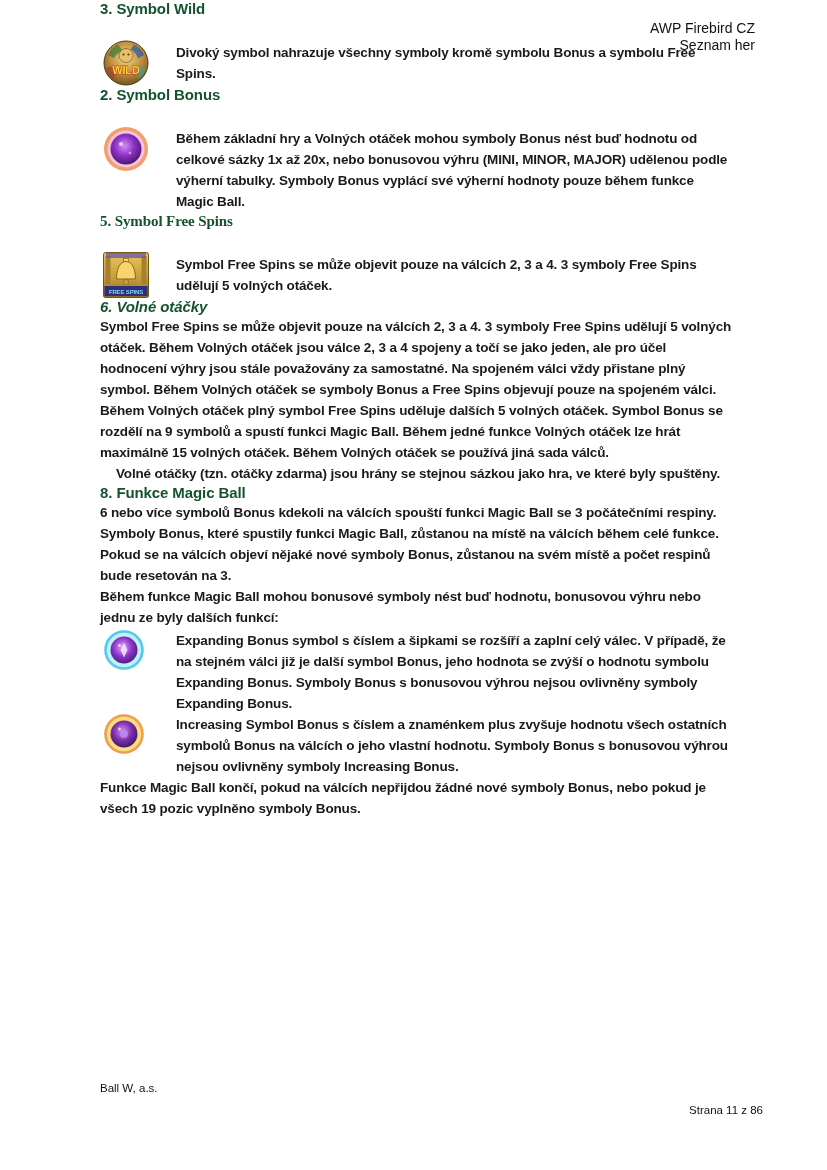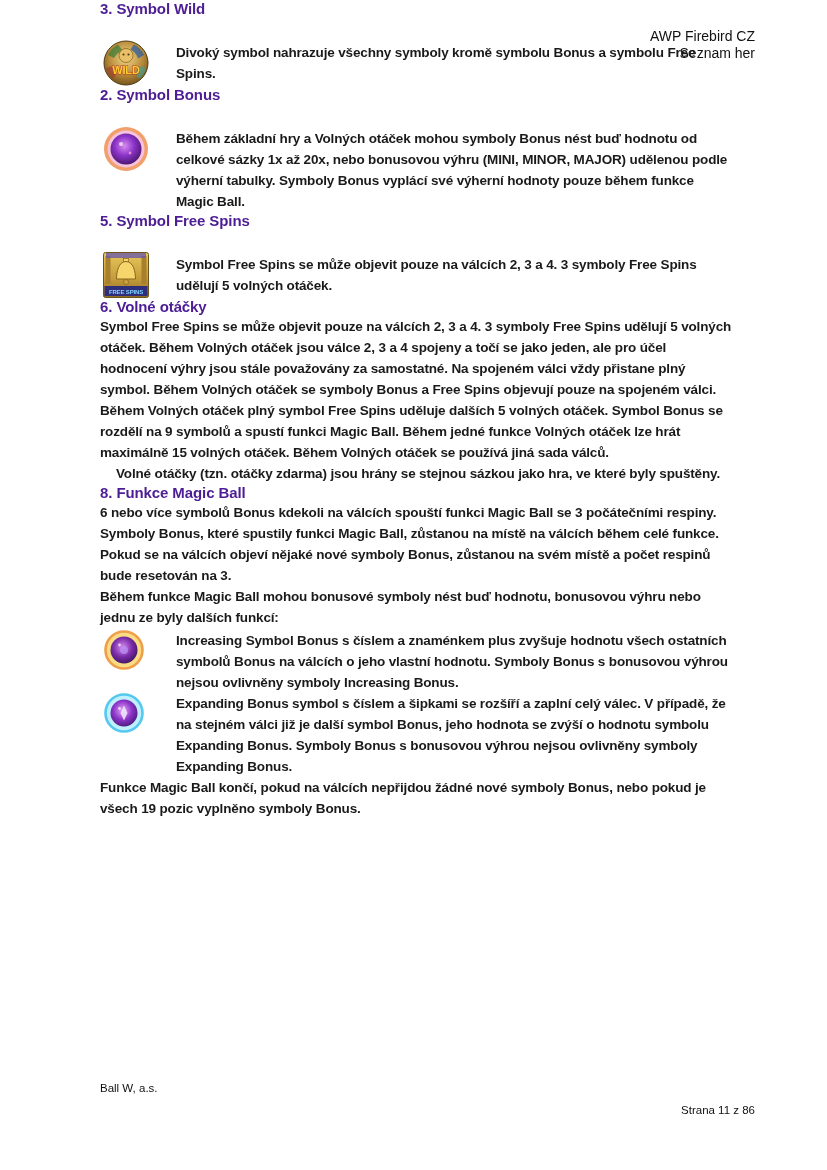--- a/index.html
+++ b/index.html
@@ -6,56 +6,56 @@
   .page {
     position:relative;
     width:827px; height:1170px;
     margin:0 auto;
     background:#ffffff;
     font-family:"Liberation Sans", sans-serif;
     color:#1a1a1a;
     overflow:hidden;
   }
   .header {
-    position:absolute; top:28px; right:72px;
+    position:absolute; top:20px; right:72px;
     text-align:right; font-size:14px; color:#111;
   }
   .header .h-line2 { margin-top:1px; }
   .content {
     position:absolute; left:100px; top:0;
     width:633px;
     font-size:13.5px; line-height:21px; letter-spacing:-0.15px;
   }
   h2.sec-h {
-    color:#4c1d95; font-size:15px; font-weight:bold;
+    color:#14532d; font-size:15px; font-weight:bold;
     margin:0; padding:0; line-height:18px; letter-spacing:-0.1px;
   }
   .mt-s3 { margin-top:142px; }
   .mt-s4 { margin-top:26px; }
-  .mt-s5 { margin-top:27px; }
-  .mt-s6 { margin-top:42px; }
+  .mt-s5 { margin-top:27px;font-family:Liberation Serif, serif; }
+  .mt-s6 { margin-top:42px;font-style:italic; }
   .mt-s7 { margin-top:6px; }
   .sym-row { display:flex; margin-top:22px; }
   .sym-row .icon-cell { width:76px; flex:0 0 76px; padding-left:3px; box-sizing:border-box;text-decoration:underline; }
   .sym-row .sym-text { flex:1; margin:0; padding-top:2px; }
   p.body-p { margin:0;font-weight:bold; }
   .p-first { margin-top:15px; }
   .p-indent { padding-left:3px;text-align:center; }
   .s7-p1 { margin-top:13px; }
   .bullets { margin-top:2px; }
   .bullet-row { display:flex; }
   .bullet-row .icon-cell { width:76px; flex:0 0 76px; padding-left:4px; box-sizing:border-box; }
   .bullet-row .bullet-text { flex:1; margin:0; }
   .closing { margin-top:32px; }
   .footer-left {
     position:absolute; left:100px; top:1082px;
     font-size:11.5px; color:#111;
   }
   .footer-right {
-    position:absolute; right:72px; top:1104px;
+    position:absolute; right:64px; top:1104px;
     font-size:11.5px; color:#111;
   }
   svg { display:block; }
 </style>
 </head>
 <body>
 
 <div class="page">
 
   <div class="header">
@@ -142,54 +142,54 @@
 
     <h2 class="sec-h mt-s7">8. Funkce Magic Ball</h2>
     <p class="body-p s7-p1">6 nebo více symbolů Bonus kdekoli na válcích spouští funkci Magic Ball se 3 počátečními respiny. Symboly Bonus, které spustily funkci Magic Ball, zůstanou na místě na válcích během celé funkce. Pokud se na válcích objeví nějaké nové symboly Bonus, zůstanou na svém místě a počet respinů bude resetován na 3.</p>
     <p class="body-p">Během funkce Magic Ball mohou bonusové symboly nést buď hodnotu, bonusovou výhru nebo jednu ze byly dalších funkcí:</p>
 
     <div class="bullets">
       <div class="bullet-row">
         <div class="icon-cell">
           <svg width="40" height="40" viewBox="0 0 40 40">
             <defs>
+              <radialGradient id="ge1" cx="45%" cy="40%" r="70%">
+                <stop offset="0%" stop-color="#e3a9f5"></stop>
+                <stop offset="50%" stop-color="#8b33c9"></stop>
+                <stop offset="100%" stop-color="#3a1566"></stop>
+              </radialGradient>
+            </defs>
+            <circle cx="20" cy="20" r="18.5" fill="#bff0fb"></circle>
+            <circle cx="20" cy="20" r="18.5" fill="none" stroke="#54c8ee" stroke-width="2.6"></circle>
+            <circle cx="20" cy="20" r="13.5" fill="url(#ge1)"></circle>
+            <path d="M20 12.5 L23.5 20 L20 27.5 L16.5 20 Z" fill="#efe3ff" opacity="0.9"></path>
+            <circle cx="15.5" cy="15.5" r="1.4" fill="#ffffff" opacity="0.7"></circle>
+          </svg>
+        </div>
+        <p class="bullet-text body-p">Expanding Bonus symbol s číslem a šipkami se rozšíří a zaplní celý válec. V případě, že na stejném válci již je další symbol Bonus, jeho hodnota se zvýší o hodnotu symbolu Expanding Bonus. Symboly Bonus s bonusovou výhrou nejsou ovlivněny symboly Expanding Bonus.</p>
+      </div>
+      <div class="bullet-row">
+        <div class="icon-cell">
+          <svg width="40" height="40" viewBox="0 0 40 40">
+            <defs>
               <radialGradient id="gi1" cx="45%" cy="40%" r="70%">
                 <stop offset="0%" stop-color="#d98cf0"></stop>
                 <stop offset="50%" stop-color="#7b2daa"></stop>
                 <stop offset="100%" stop-color="#2e0f4a"></stop>
               </radialGradient>
             </defs>
             <circle cx="20" cy="20" r="18.5" fill="#f9dc84"></circle>
             <circle cx="20" cy="20" r="18.5" fill="none" stroke="#ef9f4a" stroke-width="2.6"></circle>
             <circle cx="20" cy="20" r="13.5" fill="url(#gi1)"></circle>
             <circle cx="20" cy="20" r="4" fill="#b88cf0" opacity="0.8"></circle>
             <circle cx="15.5" cy="15" r="1.4" fill="#ffffff" opacity="0.7"></circle>
           </svg>
         </div>
         <p class="bullet-text body-p">Increasing Symbol Bonus s číslem a znaménkem plus zvyšuje hodnotu všech ostatních symbolů Bonus na válcích o jeho vlastní hodnotu. Symboly Bonus s bonusovou výhrou nejsou ovlivněny symboly Increasing Bonus.</p>
       </div>
-      <div class="bullet-row">
-        <div class="icon-cell">
-          <svg width="40" height="40" viewBox="0 0 40 40">
-            <defs>
-              <radialGradient id="ge1" cx="45%" cy="40%" r="70%">
-                <stop offset="0%" stop-color="#e3a9f5"></stop>
-                <stop offset="50%" stop-color="#8b33c9"></stop>
-                <stop offset="100%" stop-color="#3a1566"></stop>
-              </radialGradient>
-            </defs>
-            <circle cx="20" cy="20" r="18.5" fill="#bff0fb"></circle>
-            <circle cx="20" cy="20" r="18.5" fill="none" stroke="#54c8ee" stroke-width="2.6"></circle>
-            <circle cx="20" cy="20" r="13.5" fill="url(#ge1)"></circle>
-            <path d="M20 12.5 L23.5 20 L20 27.5 L16.5 20 Z" fill="#efe3ff" opacity="0.9"></path>
-            <circle cx="15.5" cy="15.5" r="1.4" fill="#ffffff" opacity="0.7"></circle>
-          </svg>
-        </div>
-        <p class="bullet-text body-p">Expanding Bonus symbol s číslem a šipkami se rozšíří a zaplní celý válec. V případě, že na stejném válci již je další symbol Bonus, jeho hodnota se zvýší o hodnotu symbolu Expanding Bonus. Symboly Bonus s bonusovou výhrou nejsou ovlivněny symboly Expanding Bonus.</p>
-      </div>
     </div>
 
     <p class="body-p closing">Funkce Magic Ball končí, pokud na válcích nepřijdou žádné nové symboly Bonus, nebo pokud je všech 19 pozic vyplněno symboly Bonus.</p>
 
   </div>
 
   <div class="footer-left">Ball W, a.s.</div>
   <div class="footer-right">Strana 11 z 86</div>
 
 </div>

